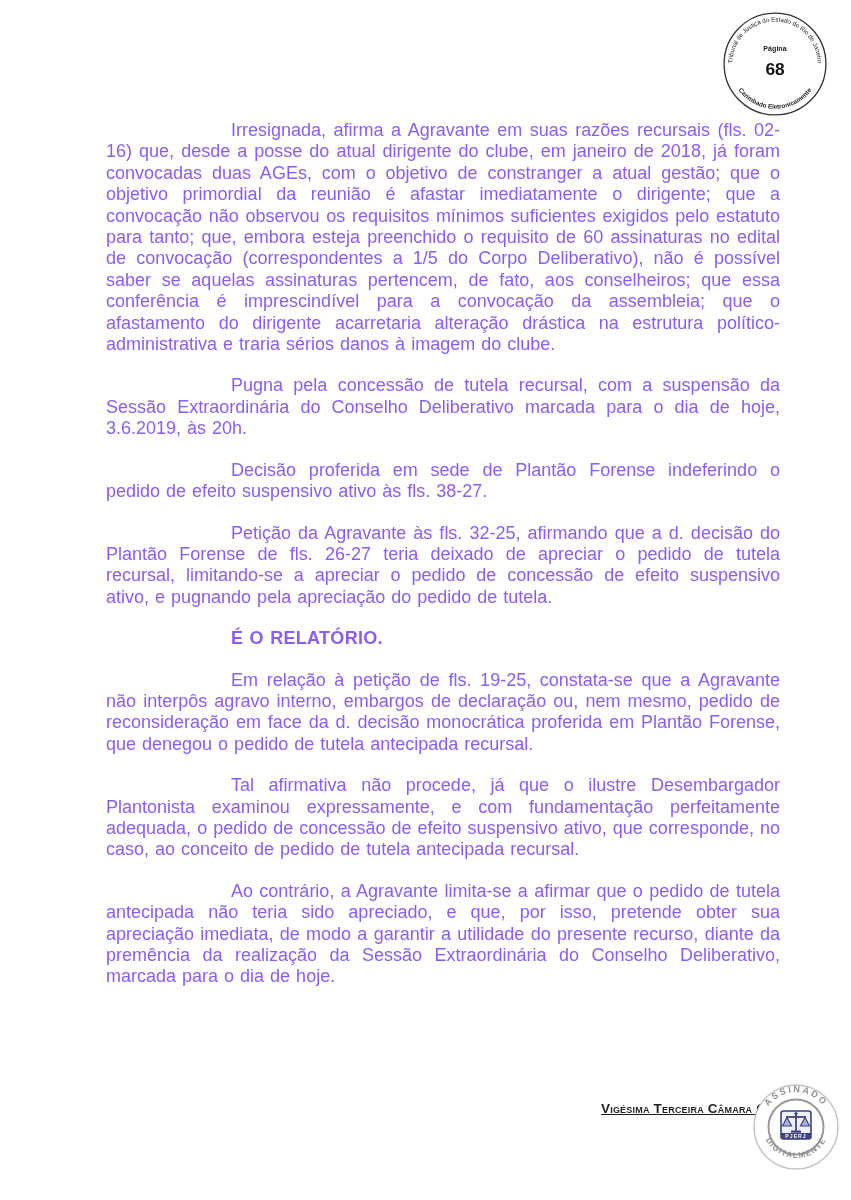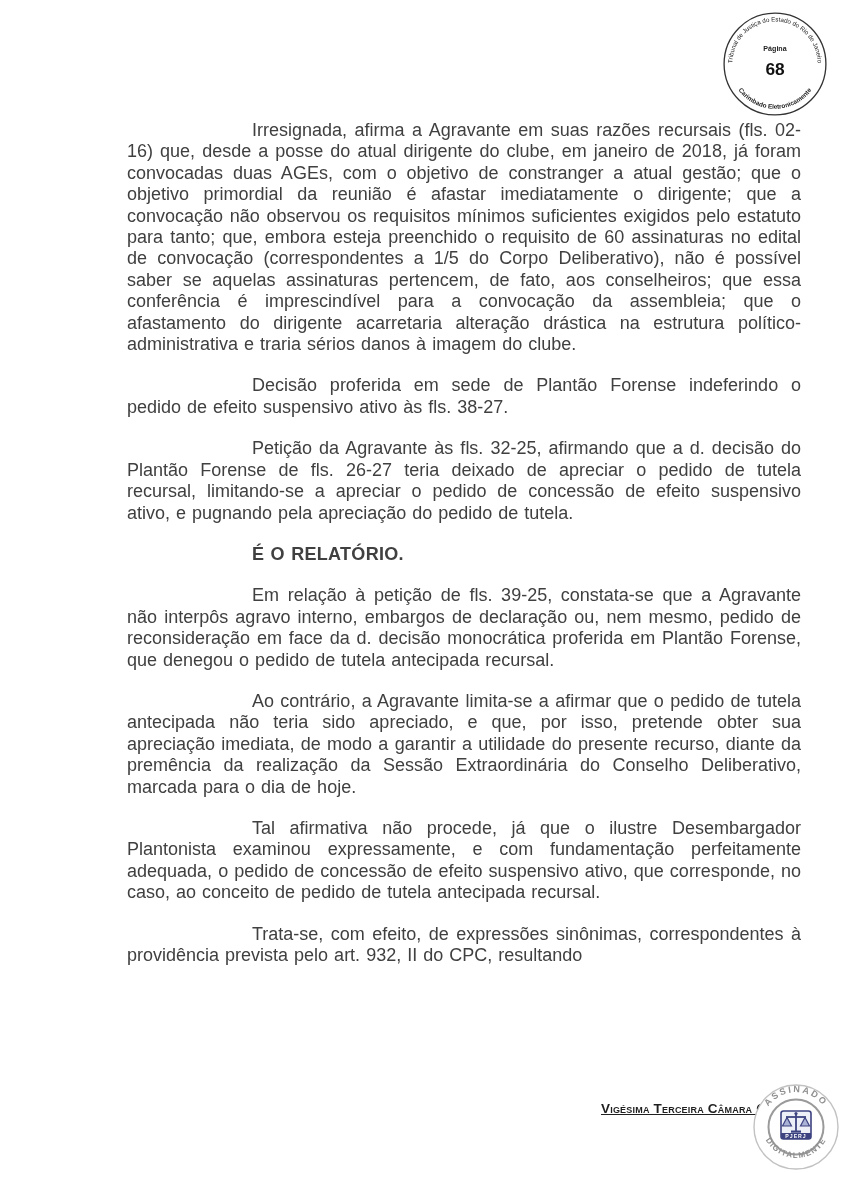--- a/index.html
+++ b/index.html
@@ -11,22 +11,22 @@
     overflow: hidden;
   }
   .page { position: absolute; inset: 0; background: #ffffff; }
 
   
   .stamp { position: absolute; left: 719px; top: 8px; width: 112px; height: 112px; }
   .stamp svg { width: 100%; height: 100%; }
 
   
   .doc-body {
-    position: absolute; left: 127px; top: 120px; width: 674px;
-    color: #404040;
+    position: absolute; left: 106px; top: 120px; width: 674px;
+    color: #8b5cf6;
     font-size: 18px; line-height: 21.4px;
     text-align: justify;
     word-spacing: 1px;
   }
   .para { margin: 0 0 20px 0; text-indent: 125px; }
   .para.heading { font-weight: bold; text-align: left; letter-spacing: 0.3px; }
   .para:last-child { margin-bottom: 0; }
 
   
   .doc-footer {
@@ -64,27 +64,27 @@
       <text x="55" y="42" text-anchor="middle" font-size="7" font-weight="bold" fill="#222222" font-family="Liberation Sans, sans-serif">Página</text>
       <text x="55" y="66" text-anchor="middle" font-size="17" font-weight="bold" fill="#111111" font-family="Liberation Sans, sans-serif">68</text>
       <text font-size="6.3" font-weight="bold" fill="#222222" font-family="Liberation Sans, sans-serif">
         <textPath href="#stampArcBottom" startOffset="50%" text-anchor="middle">Carimbado Eletronicamente</textPath>
       </text>
     </svg>
   </div>
 
   <div class="doc-body">
     <p class="para">Irresignada, afirma a Agravante em suas razões recursais (fls. 02-16) que, desde a posse do atual dirigente do clube, em janeiro de 2018, já foram convocadas duas AGEs, com o objetivo de constranger a atual gestão; que o objetivo primordial da reunião é afastar imediatamente o dirigente; que a convocação não observou os requisitos mínimos suficientes exigidos pelo estatuto para tanto; que, embora esteja preenchido o requisito de 60 assinaturas no edital de convocação (correspondentes a 1/5 do Corpo Deliberativo), não é possível saber se aquelas assinaturas pertencem, de fato, aos conselheiros; que essa conferência é imprescindível para a convocação da assembleia; que o afastamento do dirigente acarretaria alteração drástica na estrutura político-administrativa e traria sérios danos à imagem do clube.</p>
+    <p class="para">Pugna pela concessão de tutela recursal, com a suspensão da Sessão Extraordinária do Conselho Deliberativo marcada para o dia de hoje, 3.6.2019, às 20h.</p>
     <p class="para">Decisão proferida em sede de Plantão Forense indeferindo o pedido de efeito suspensivo ativo às fls. 38-27.</p>
     <p class="para">Petição da Agravante às fls. 32-25, afirmando que a d. decisão do Plantão Forense de fls. 26-27 teria deixado de apreciar o pedido de tutela recursal, limitando-se a apreciar o pedido de concessão de efeito suspensivo ativo, e pugnando pela apreciação do pedido de tutela.</p>
     <p class="para heading">É O RELATÓRIO.</p>
-    <p class="para">Em relação à petição de fls. 39-25, constata-se que a Agravante não interpôs agravo interno, embargos de declaração ou, nem mesmo, pedido de reconsideração em face da d. decisão monocrática proferida em Plantão Forense, que denegou o pedido de tutela antecipada recursal.</p>
+    <p class="para">Em relação à petição de fls. 19-25, constata-se que a Agravante não interpôs agravo interno, embargos de declaração ou, nem mesmo, pedido de reconsideração em face da d. decisão monocrática proferida em Plantão Forense, que denegou o pedido de tutela antecipada recursal.</p>
+    <p class="para">Tal afirmativa não procede, já que o ilustre Desembargador Plantonista examinou expressamente, e com fundamentação perfeitamente adequada, o pedido de concessão de efeito suspensivo ativo, que corresponde, no caso, ao conceito de pedido de tutela antecipada recursal.</p>
     <p class="para">Ao contrário, a Agravante limita-se a afirmar que o pedido de tutela antecipada não teria sido apreciado, e que, por isso, pretende obter sua apreciação imediata, de modo a garantir a utilidade do presente recurso, diante da premência da realização da Sessão Extraordinária do Conselho Deliberativo, marcada para o dia de hoje.</p>
-    <p class="para">Tal afirmativa não procede, já que o ilustre Desembargador Plantonista examinou expressamente, e com fundamentação perfeitamente adequada, o pedido de concessão de efeito suspensivo ativo, que corresponde, no caso, ao conceito de pedido de tutela antecipada recursal.</p>
-    <p class="para">Trata-se, com efeito, de expressões sinônimas, correspondentes à providência prevista pelo art. 932, II do CPC, resultando</p>
   </div>
 
   <div class="doc-footer">
     <div class="footer-court">Vigésima Terceira Câmara Cível</div>
     <div class="footer-initials">ens</div>
   </div>
 
   <div class="seal">
     <svg viewBox="0 0 88 88">
       <circle cx="44" cy="44" r="42" fill="#ffffff" stroke="#c2c2c2" stroke-width="1.4"></circle>

